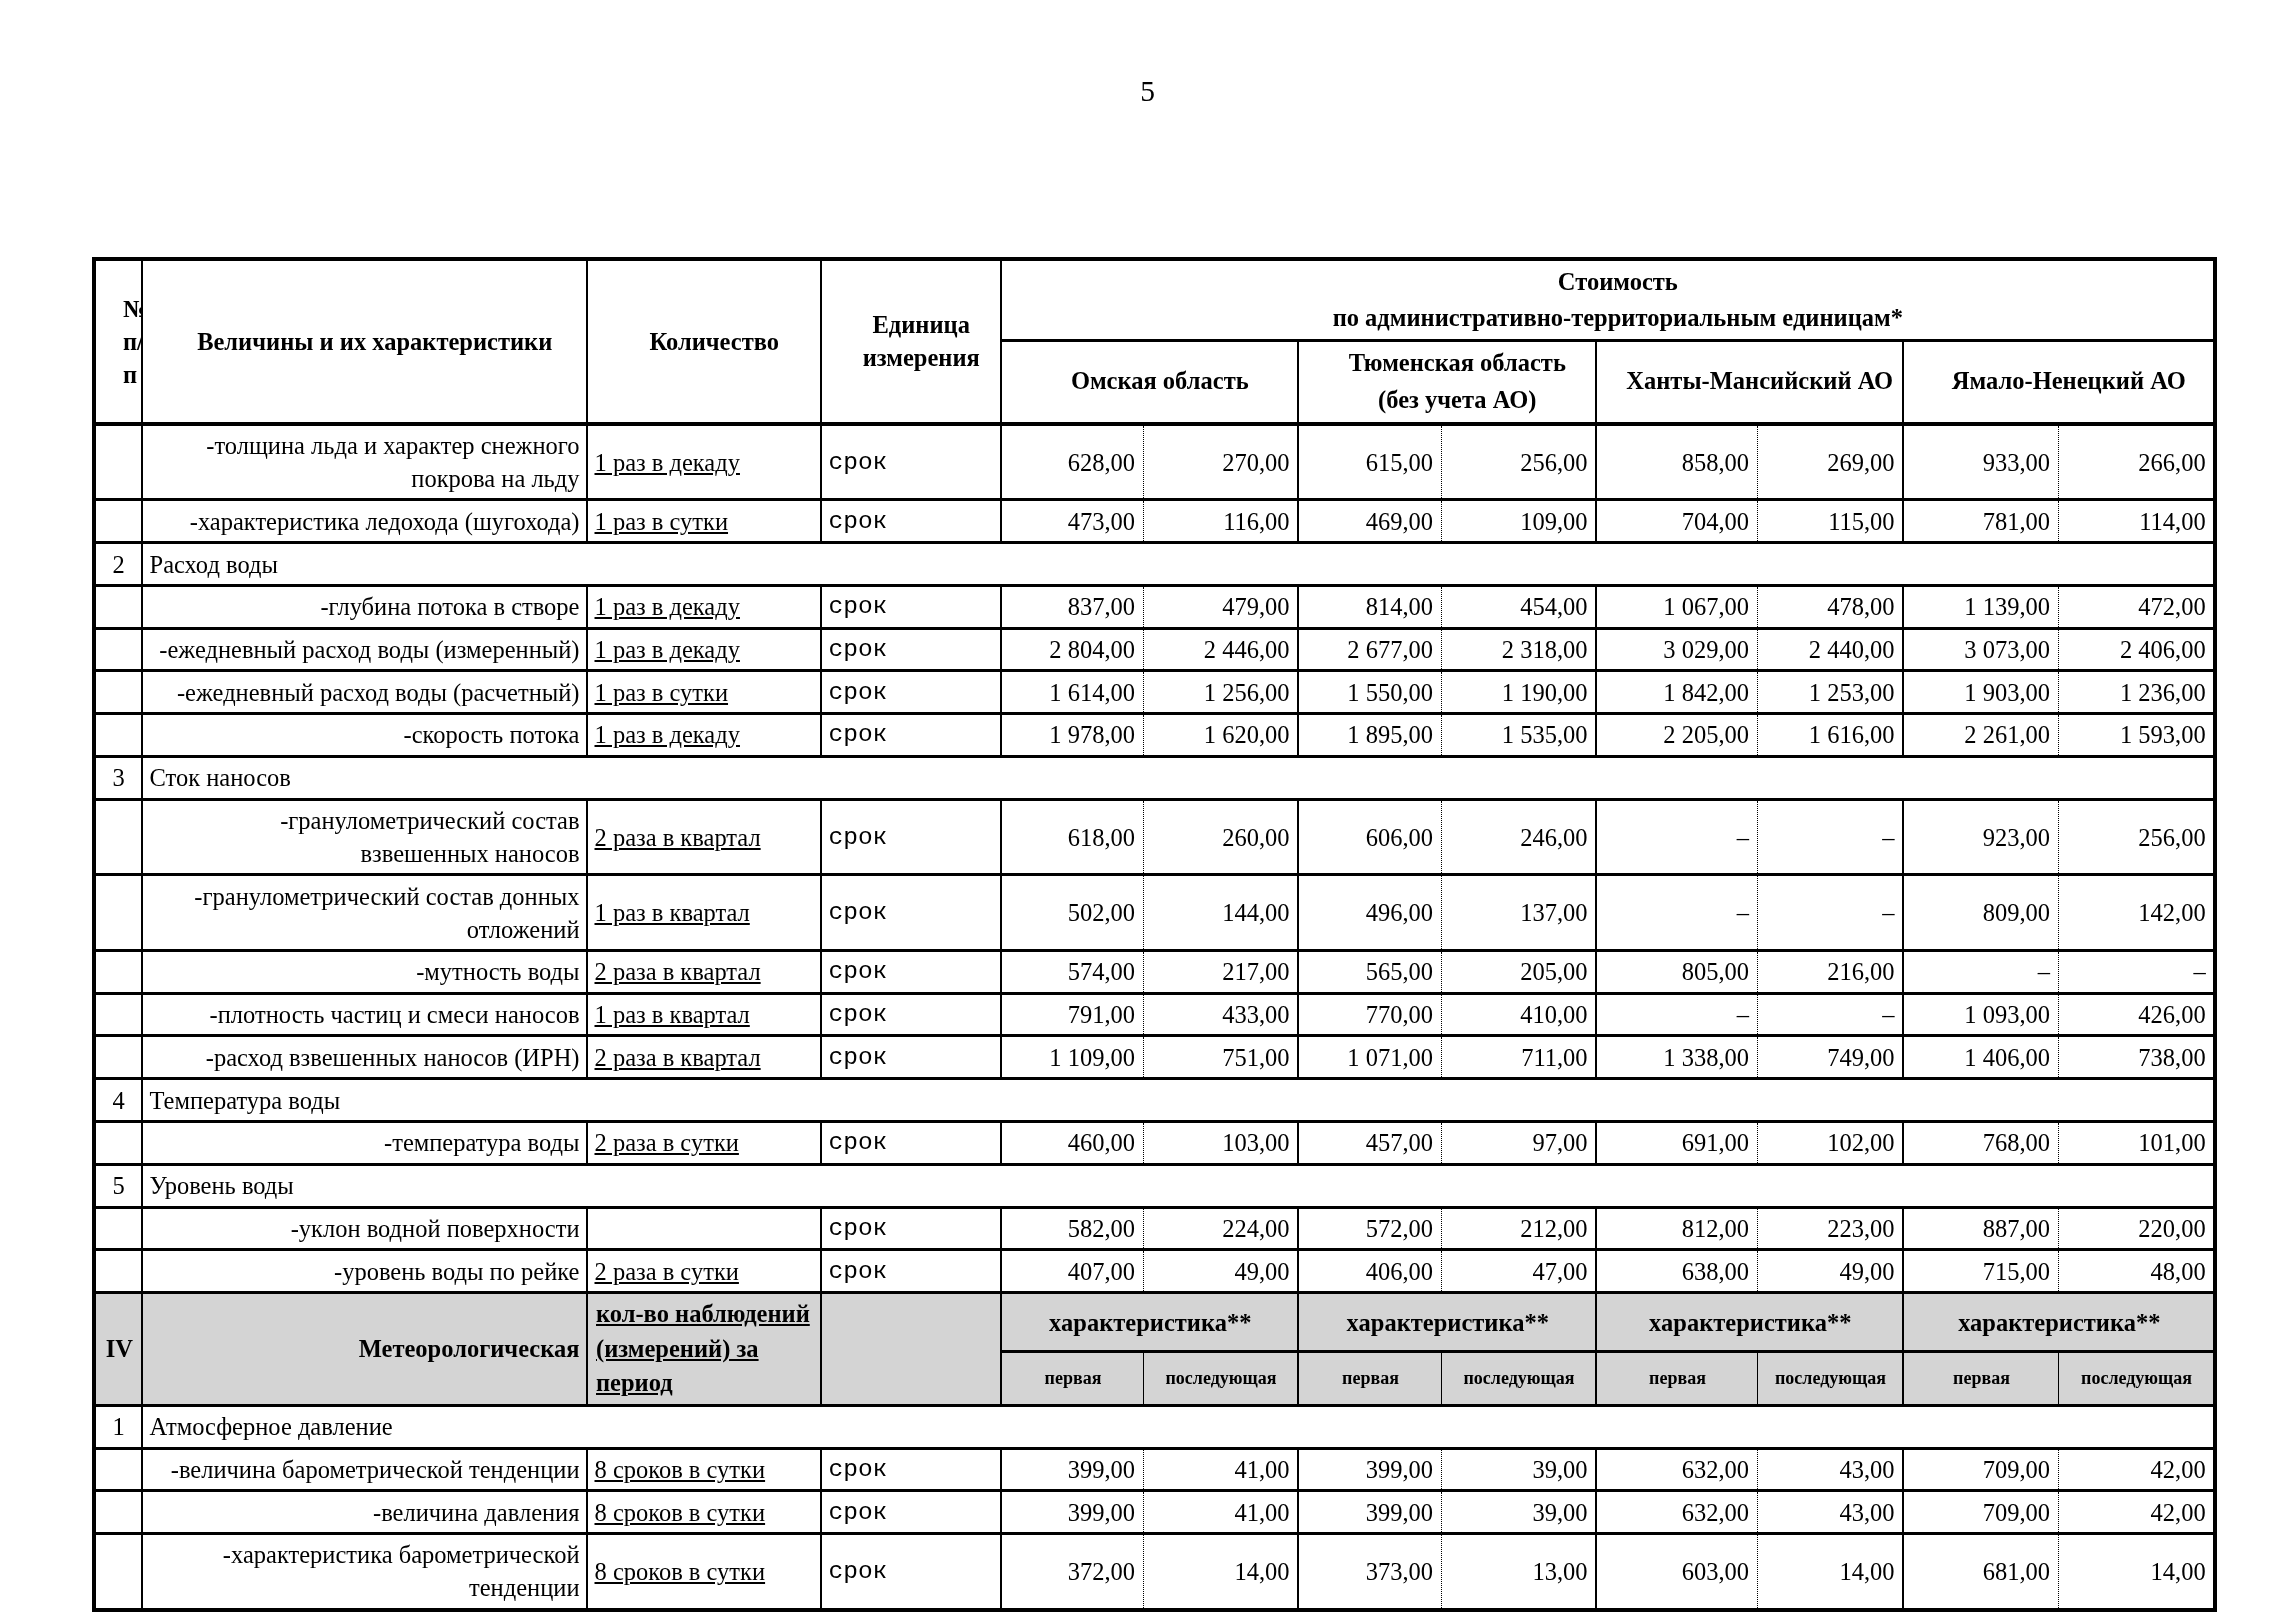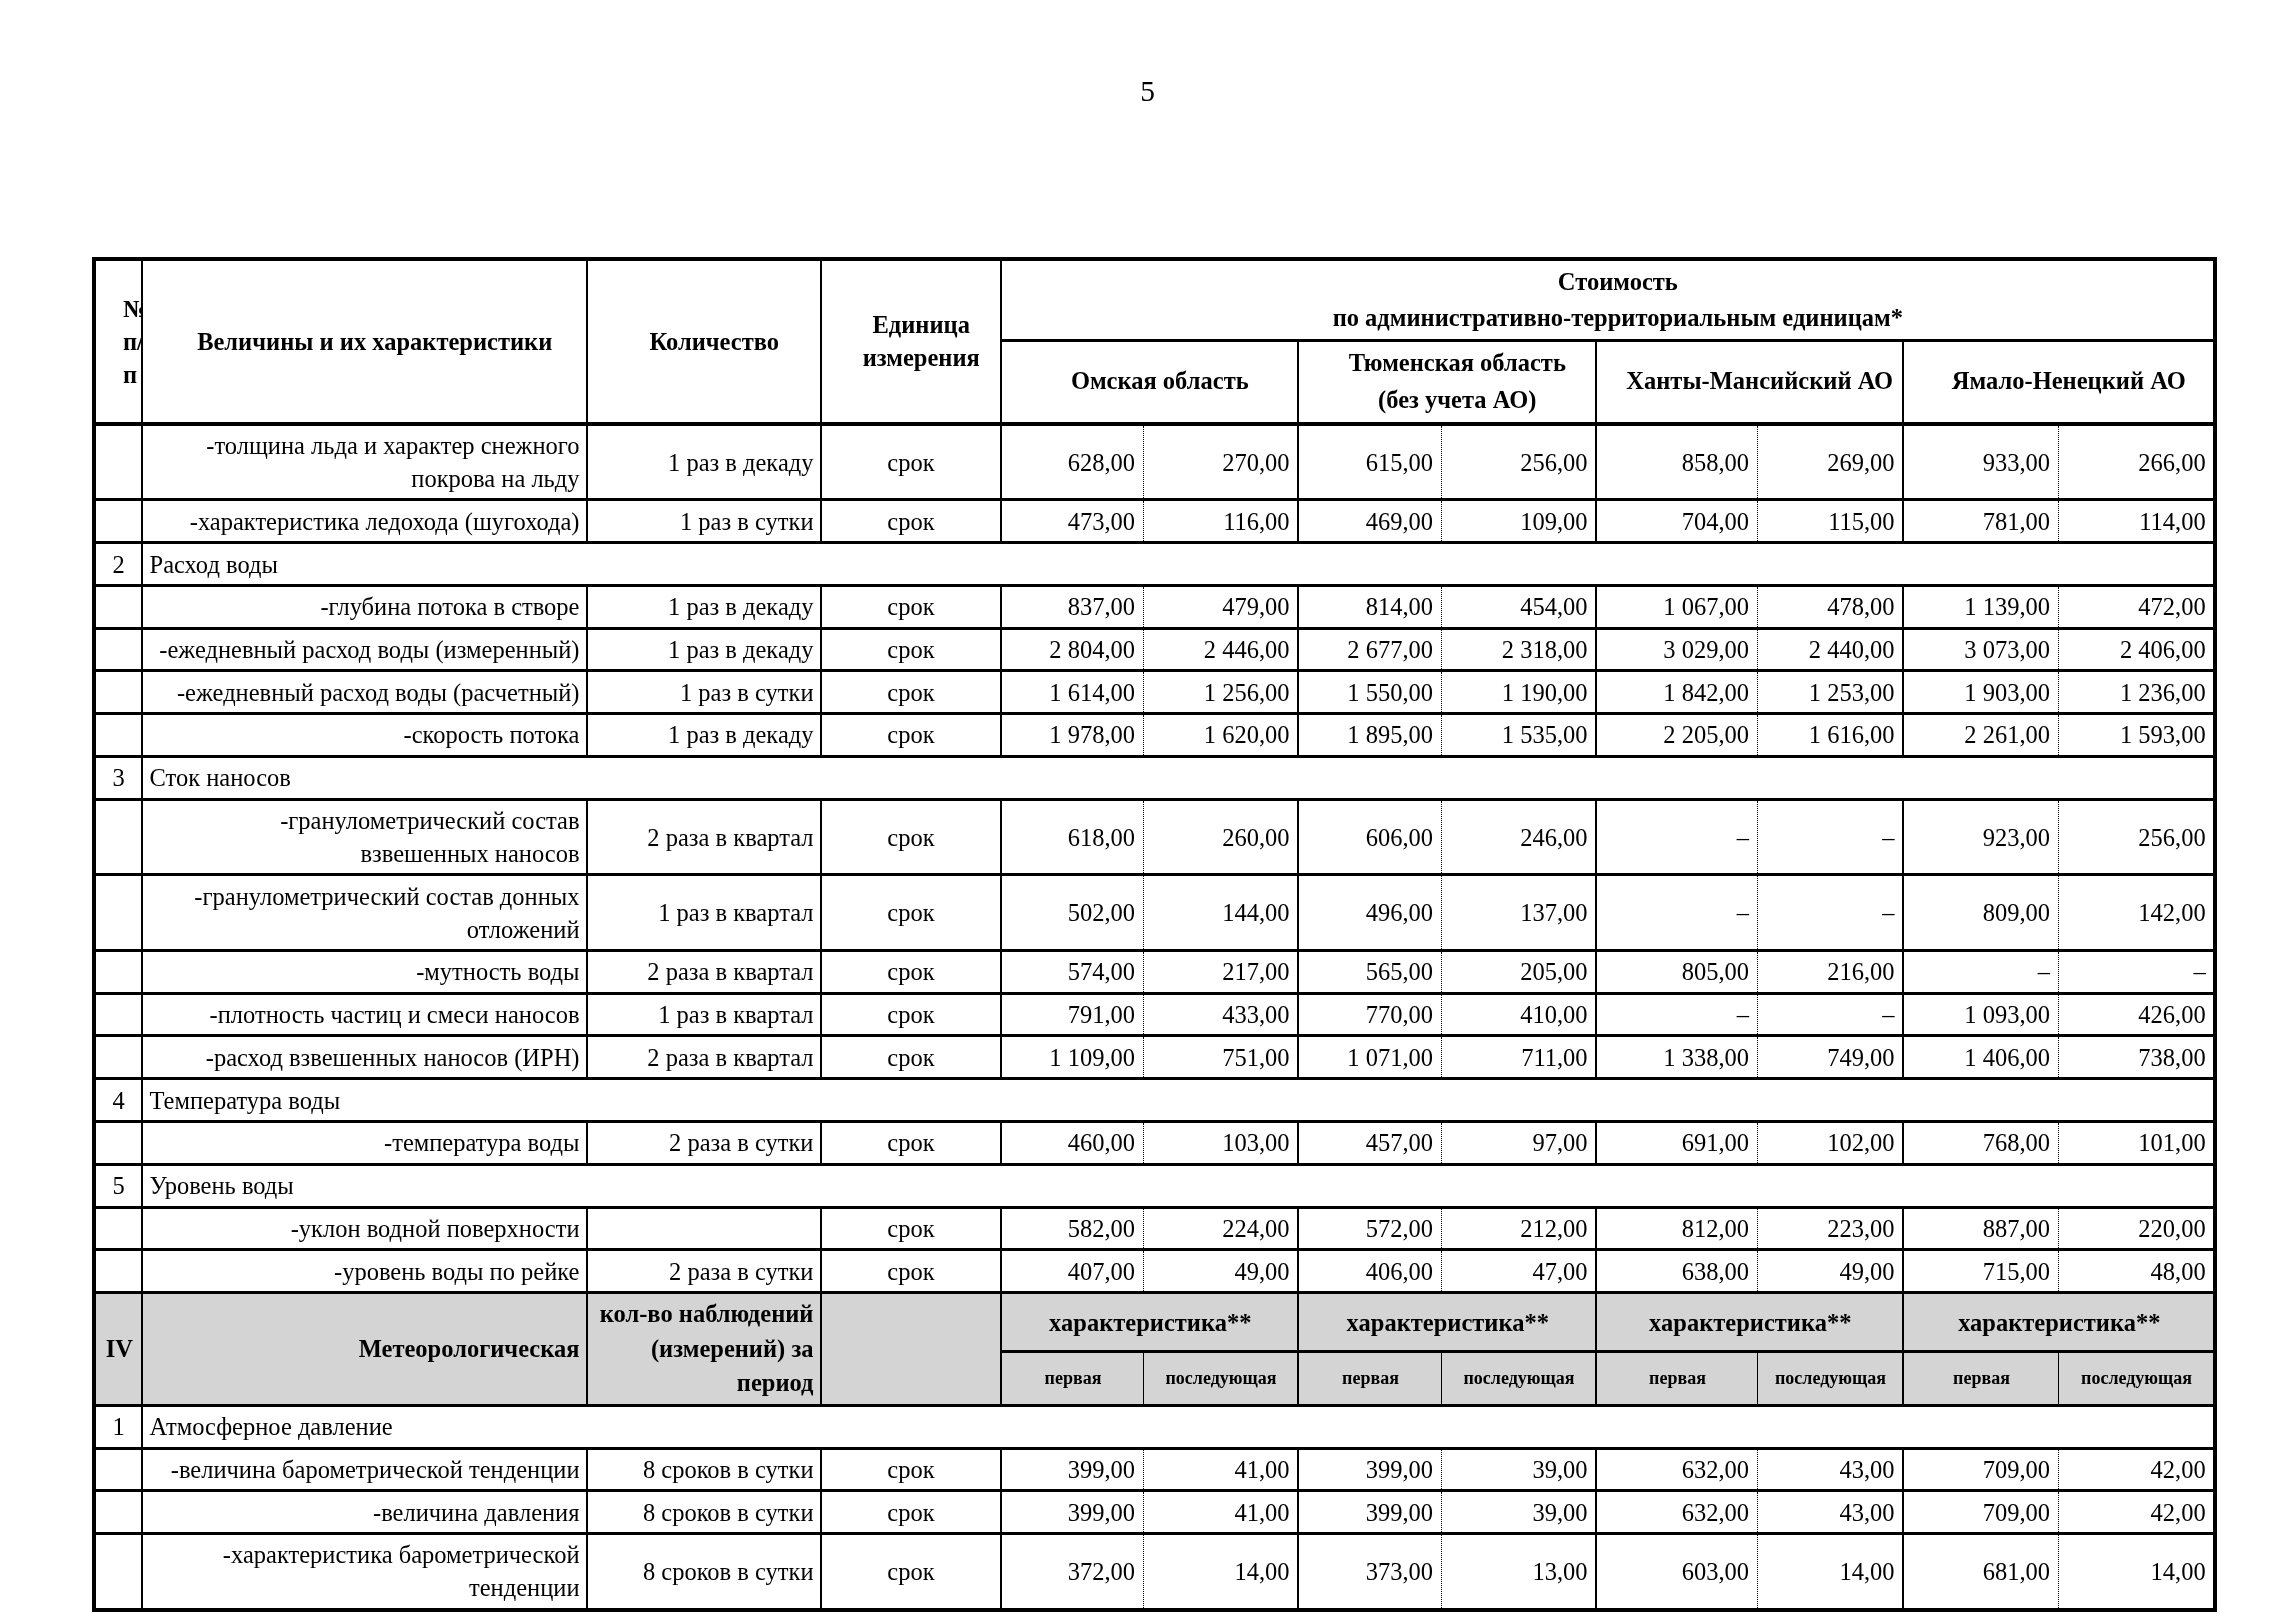--- a/index.html
+++ b/index.html
@@ -38,22 +38,22 @@
   tbody tr:first-child { border-top:4.9px solid #000; }
 
   
   tr.h1 th.cost { height:59px; line-height:1.45; }
   tr.h2 th { height:79px; line-height:1.5; border-right:2.5px solid #000; }
   th.c-num, th.c-name, th.c-qty, th.c-unit { border-right:2.5px solid #000; }
 
   
   td.c-num  { text-align:center; border-right:2.5px solid #000; }
   td.c-name { text-align:right;  border-right:2.5px solid #000; }
-  td.c-qty  { text-align:right; border-right:2.5px solid #000; }
-  td.c-unit { text-align:center; border-right:2.5px solid #000; }
+  td.c-qty  { text-align:left; border-right:2.5px solid #000;text-decoration:underline; }
+  td.c-unit { text-align:left; border-right:2.5px solid #000;font-family:Liberation Mono, monospace; }
   td.v  { text-align:right; padding-right:7.4px; white-space:nowrap; }
   td.v1 { border-right:1.6px dotted #000; }
   td.v2 { border-right:2.5px solid #000; }
 
   tr.data > td { height:41px; }
   tr.section > td { height:43px; }
   tr.section td.label { text-align:left; border-right:none; }
 
   
   .shade { background:#d4d4d4; }

